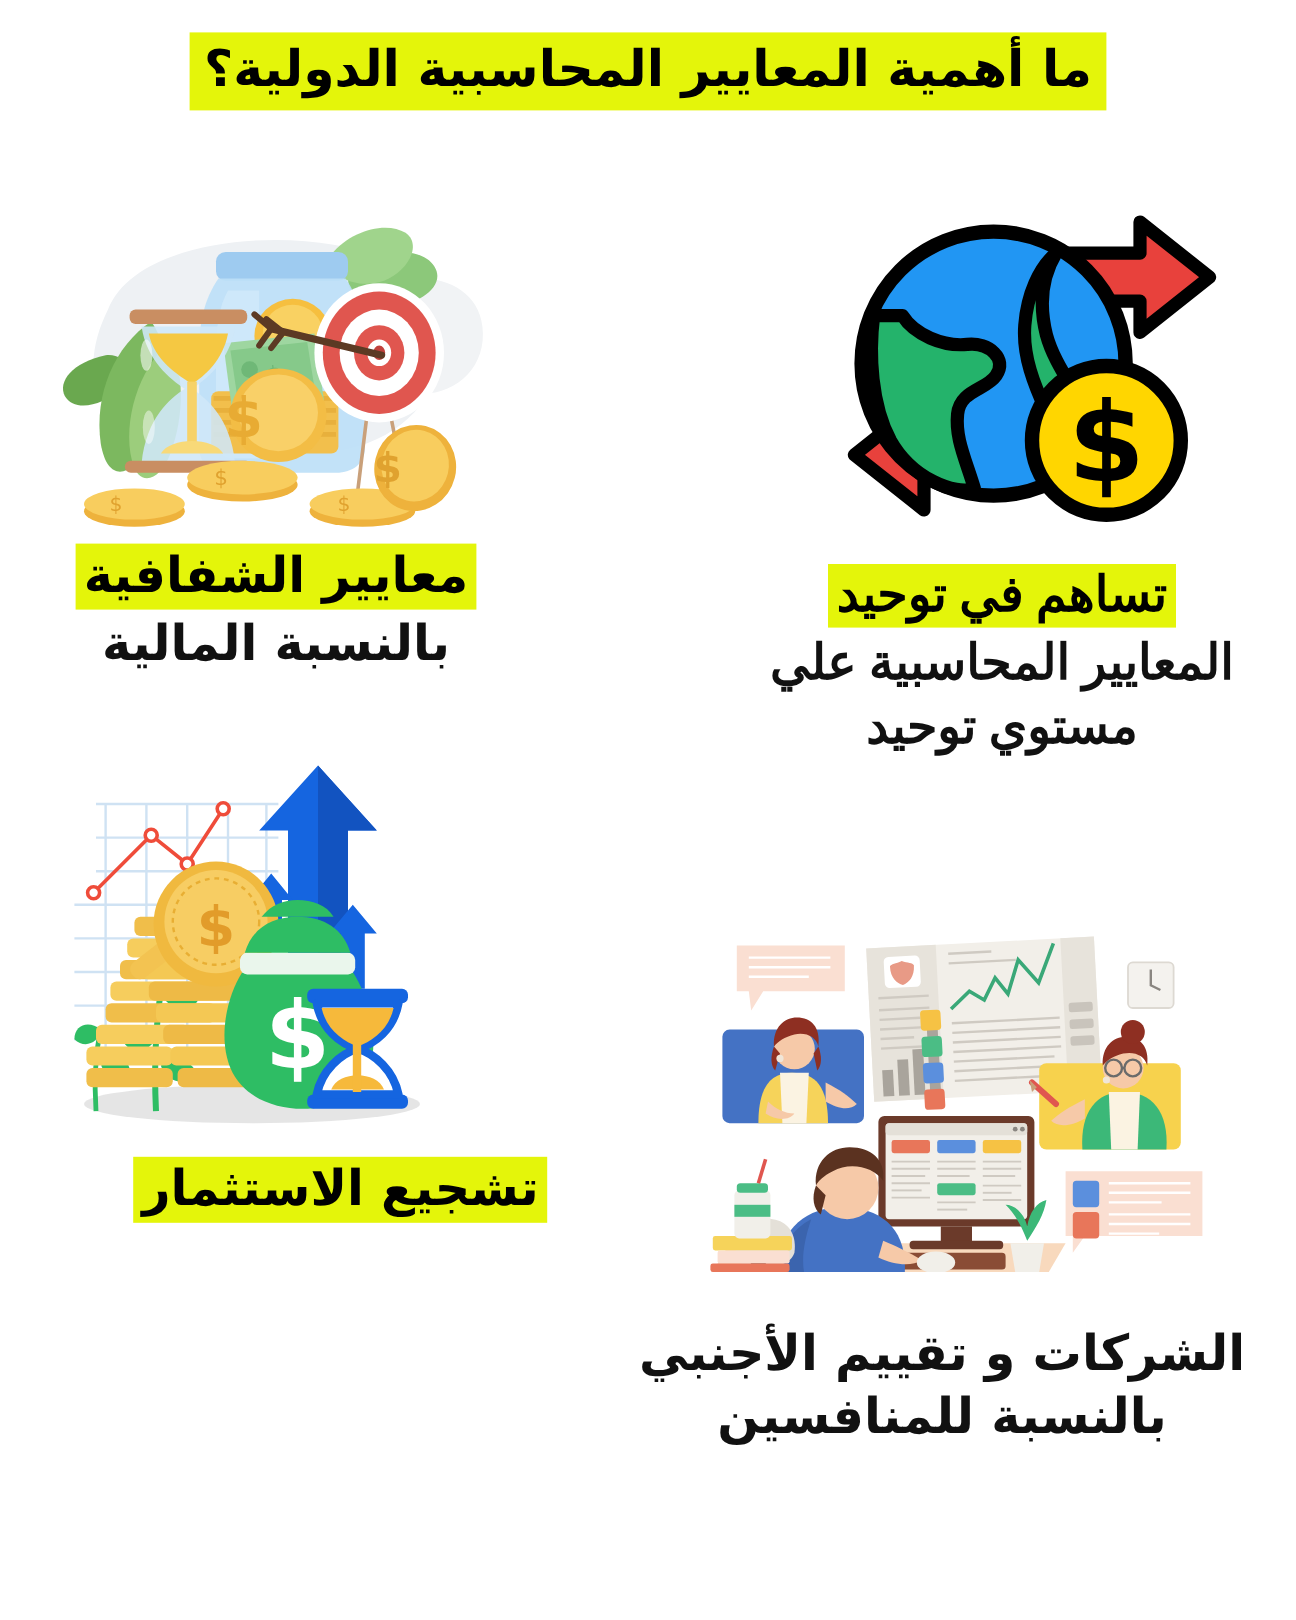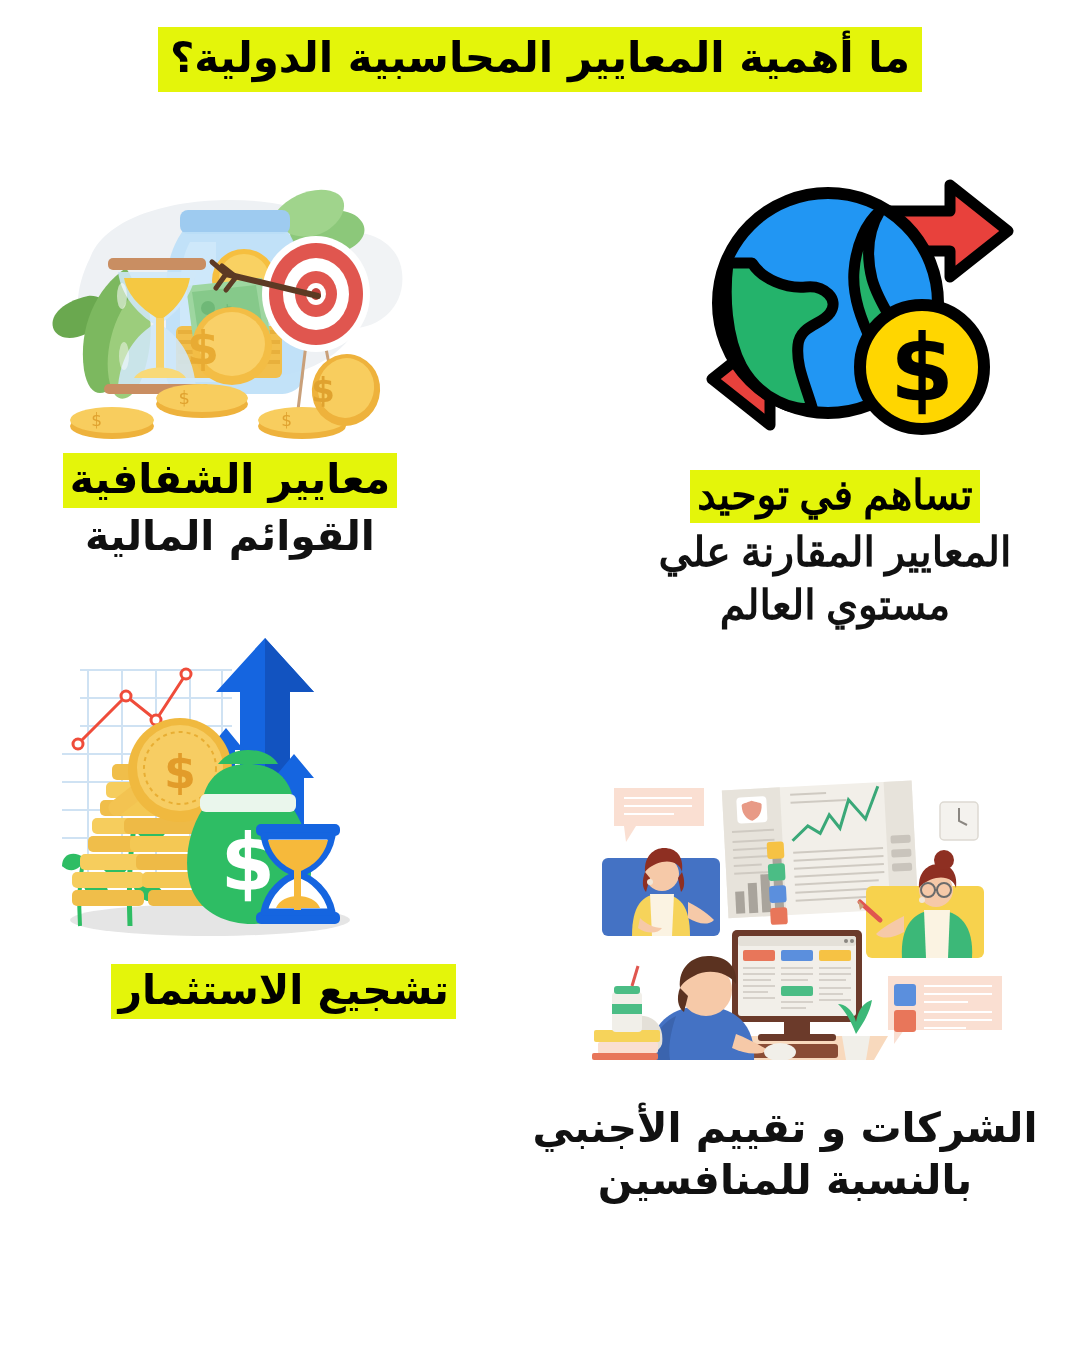--- a/index.html
+++ b/index.html
@@ -393,26 +393,26 @@
       <rect x="26" y="218" width="26" height="8" rx="3" fill="#4bbd85"></rect>
       <path d="M44 218 L50 198" stroke="#e0564f" stroke-width="3"></path>
 
       <path d="M254 268 L282 268 L278 292 L258 292 Z" fill="#f1efe9"></path>
       <path d="M268 266 C262 250 256 242 250 236 C258 236 266 244 268 254 C270 242 276 234 284 232 C282 244 276 254 268 266 Z" fill="#3cb878"></path>
     </svg>
   </div>
 
   <div class="cap cap1">
     <span class="hl">معايير الشفافية</span>
-    <span class="body">القوائم المالية</span>
+    <span class="body">بالنسبة المالية</span>
   </div>
 
   <div class="cap cap2">
     <span class="hl">تساهم في توحيد</span>
-    <span class="body">المعايير المقارنة علي مستوي العالم</span>
+    <span class="body">المعايير المحاسبية علي مستوي توحيد</span>
   </div>
 
   <div class="cap cap3">
     <span class="hl">تشجيع الاستثمار</span>
   </div>
 
   <div class="cap cap4">
     <span class="body">الشركات و تقييم الأجنبي بالنسبة للمنافسين</span>
   </div>
 

